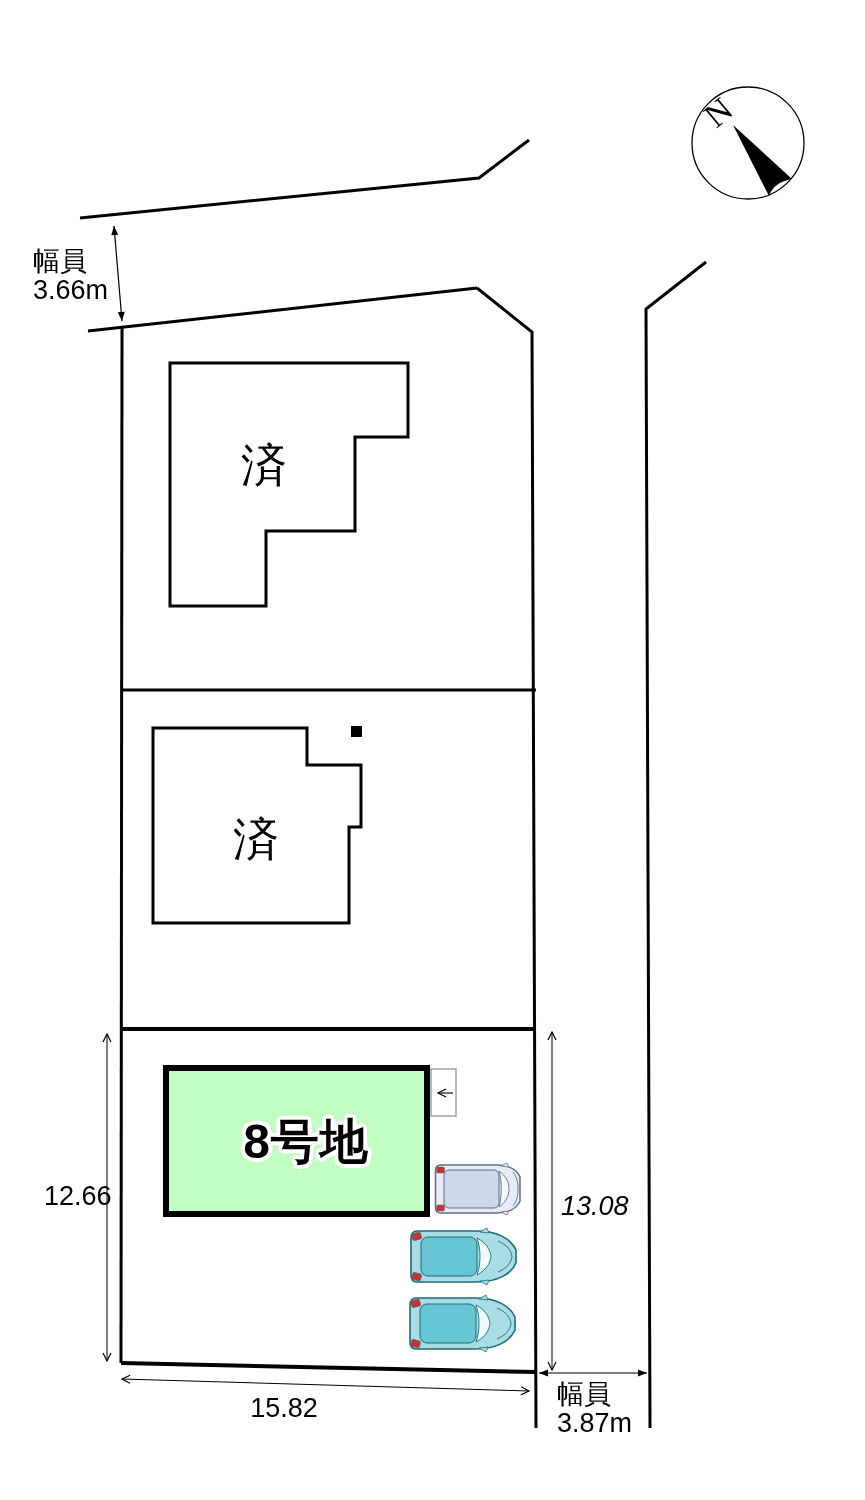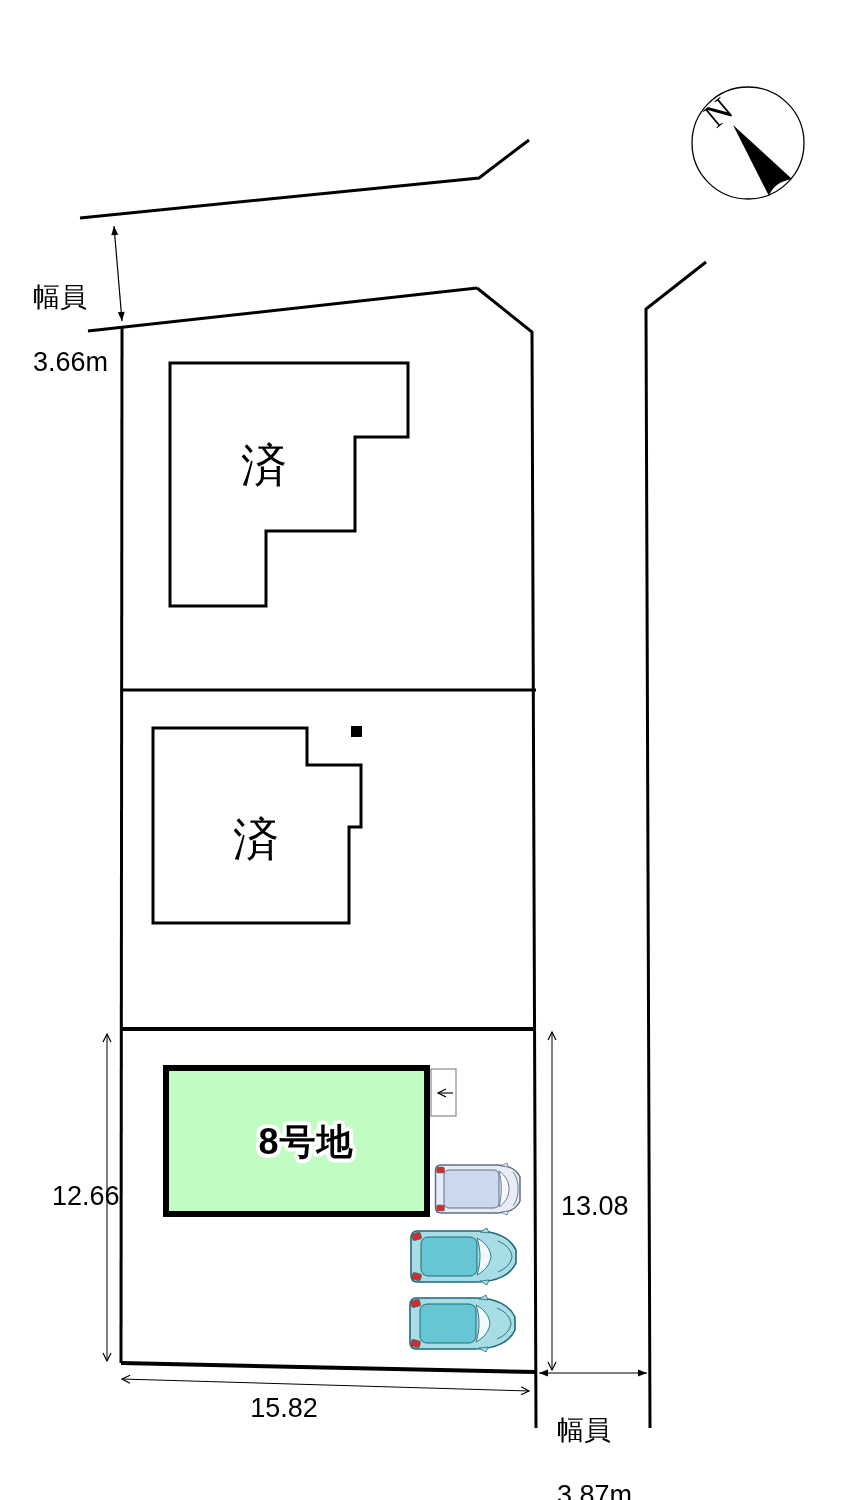--- a/index.html
+++ b/index.html
@@ -12,31 +12,31 @@
     color:#000;
   }
   .canvas svg{position:absolute;left:0;top:0;}
   .lbl{
     position:absolute;
     font-size:27px;
     line-height:29px;
     color:#000;
     white-space:nowrap;
   }
-  .lbl .line{display:block;margin-top:36px;}
+  .lbl .line{display:block;}
   .centered{transform:translate(-50%,-50%);text-align:center;}
   .sold{
     position:absolute;
     font-size:46px;
     font-weight:500;
     transform:translate(-50%,-50%);
   }
   .plot8-label{
     position:absolute;
-    font-size:36px;
+    font-size:48px;
     font-weight:bold;
     letter-spacing:1px;
     transform:translate(-50%,-50%);
     text-shadow:
       -3px -3px 0 #fff, 3px -3px 0 #fff, -3px 3px 0 #fff, 3px 3px 0 #fff,
       -4px 0 0 #fff, 4px 0 0 #fff, 0 -4px 0 #fff, 0 4px 0 #fff;
   }
   .compass-n{font-family:"Liberation Serif", serif;font-size:34px;}
   
   .car-teal{--body:#a9dde5;--roof:#66c6d4;--glass:#f2fbfc;--line:#1d6b7a;--red:#cf2f2f;}
@@ -120,23 +120,23 @@
     <span class="line">幅員</span>
     <span class="line">3.66m</span>
   </div>
 
   <div class="sold" style="left:264px;top:466px;">済</div>
 
   <div class="sold" style="left:256px;top:840px;">済</div>
 
   <div class="plot8-label" style="left:306px;top:1142px;">8号地</div>
 
-  <div class="lbl" style="left:52px;top:1182px;">12.66</div>
+  <div class="lbl" style="left:44px;top:1182px;">12.66</div>
 
-  <div class="lbl" style="left:561px;top:1192px;">13.08</div>
+  <div class="lbl" style="left:561px;top:1192px;font-style:italic;">13.08</div>
 
   <div class="lbl centered" style="left:284px;top:1408px;">15.82</div>
 
   <div class="lbl" style="left:557px;top:1380px;">
     <span class="line">幅員</span>
     <span class="line">3.87m</span>
   </div>
 
 </div>
 

